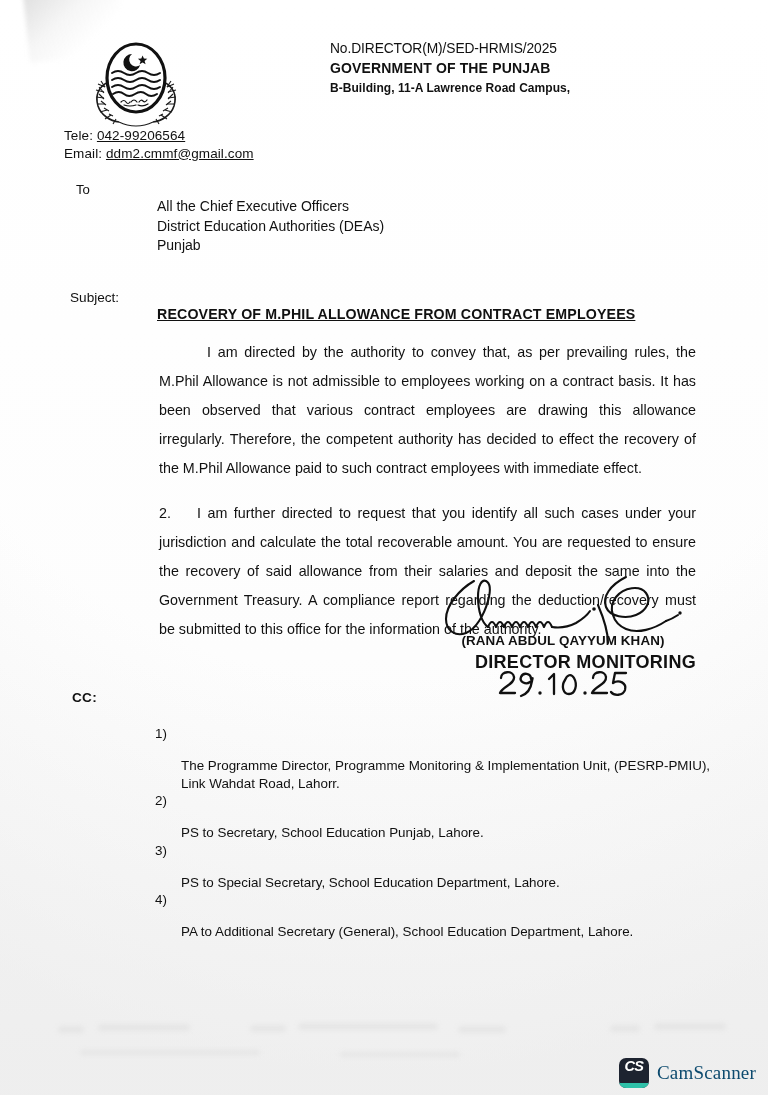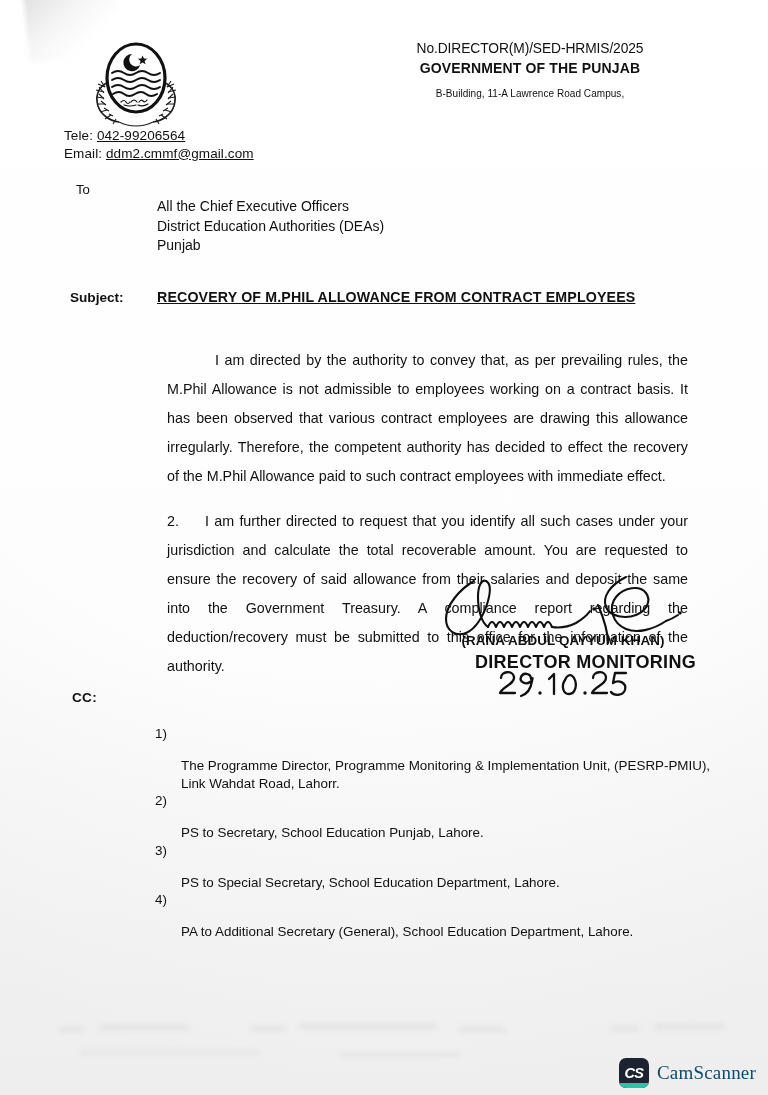--- a/index.html
+++ b/index.html
@@ -90,44 +90,43 @@
     letter-spacing: 0.1px;
     white-space: nowrap;
   }
   .contact .u { text-decoration: underline; }
 
   .letterhead {
     position: absolute;
     left: 330px;
     top: 40px;
     width: 400px;
-    text-align: center;
     line-height: 1.33;
   }
   .lh-ref {
     font-size: 13.8px;
     letter-spacing: -0.1px;
   }
   .lh-gov {
     font-size: 14px;
     font-weight: bold;
     letter-spacing: 0.15px;
     margin-top: 1px;
   }
   .lh-dept {
     font-size: 14.6px;
     font-weight: bold;
     letter-spacing: 0.1px;
     margin-top: 0px;
   }
   .lh-addr1, .lh-addr2 {
-    font-size: 10px;
-    font-weight: normal;
+    font-size: 12px;
+    font-weight: bold;
     letter-spacing: 0.05px;
-    margin-top: 9px;
+    margin-top: 3px;
   }
   .lh-date {
     font-size: 13.6px;
     margin-top: 4px;
     letter-spacing: -0.05px;
   }
   .lh-date sup { font-size: 9px; }
 
   
   .to-label {
@@ -143,45 +142,45 @@
     font-size: 14px;
     line-height: 19.5px;
   }
 
   
   .subject-label {
     position: absolute;
     left: 70px;
     top: 290px;
     font-size: 13.6px;
-    font-weight: bold;
+    font-weight: normal;
   }
   .subject-text {
     position: absolute;
     left: 157px;
-    top: 289px;
+    top: 306px;
     font-size: 14.2px;
     font-weight: bold;
     text-decoration: underline;
     letter-spacing: 0.15px;
   }
 
   
   .body-block {
     position: absolute;
     left: 155px;
     top: 334px;
     width: 545px;
   }
   .para {
     font-size: 14.3px;
     line-height: 29px;
     text-align: justify;
     text-justify: inter-word;
-    margin: 12px;
+    margin: 4px;
   }
   .para.p1 { text-indent: 48px; }
   .para.p2 { margin-top: 16px; }
   .para .num { margin-right: 26px; }
   .para .lead { }
 
   
   .sign-wrap {
     position: absolute;
     left: 430px;
@@ -263,21 +262,21 @@
     z-index: 4;
   }
   .cs-badge {
     position: relative;
     width: 30px;
     height: 30px;
     border-radius: 7px;
     background: #1d2330;
     overflow: hidden;
     display: flex;
-    align-items: center;
+    align-items: flex-start;
     justify-content: center;
   }
   .cs-badge .cs-text {
     position: relative;
     z-index: 2;
     color: #ffffff;
     font-size: 14.5px;
     font-weight: bold;
     font-style: italic;
     letter-spacing: -0.6px;

